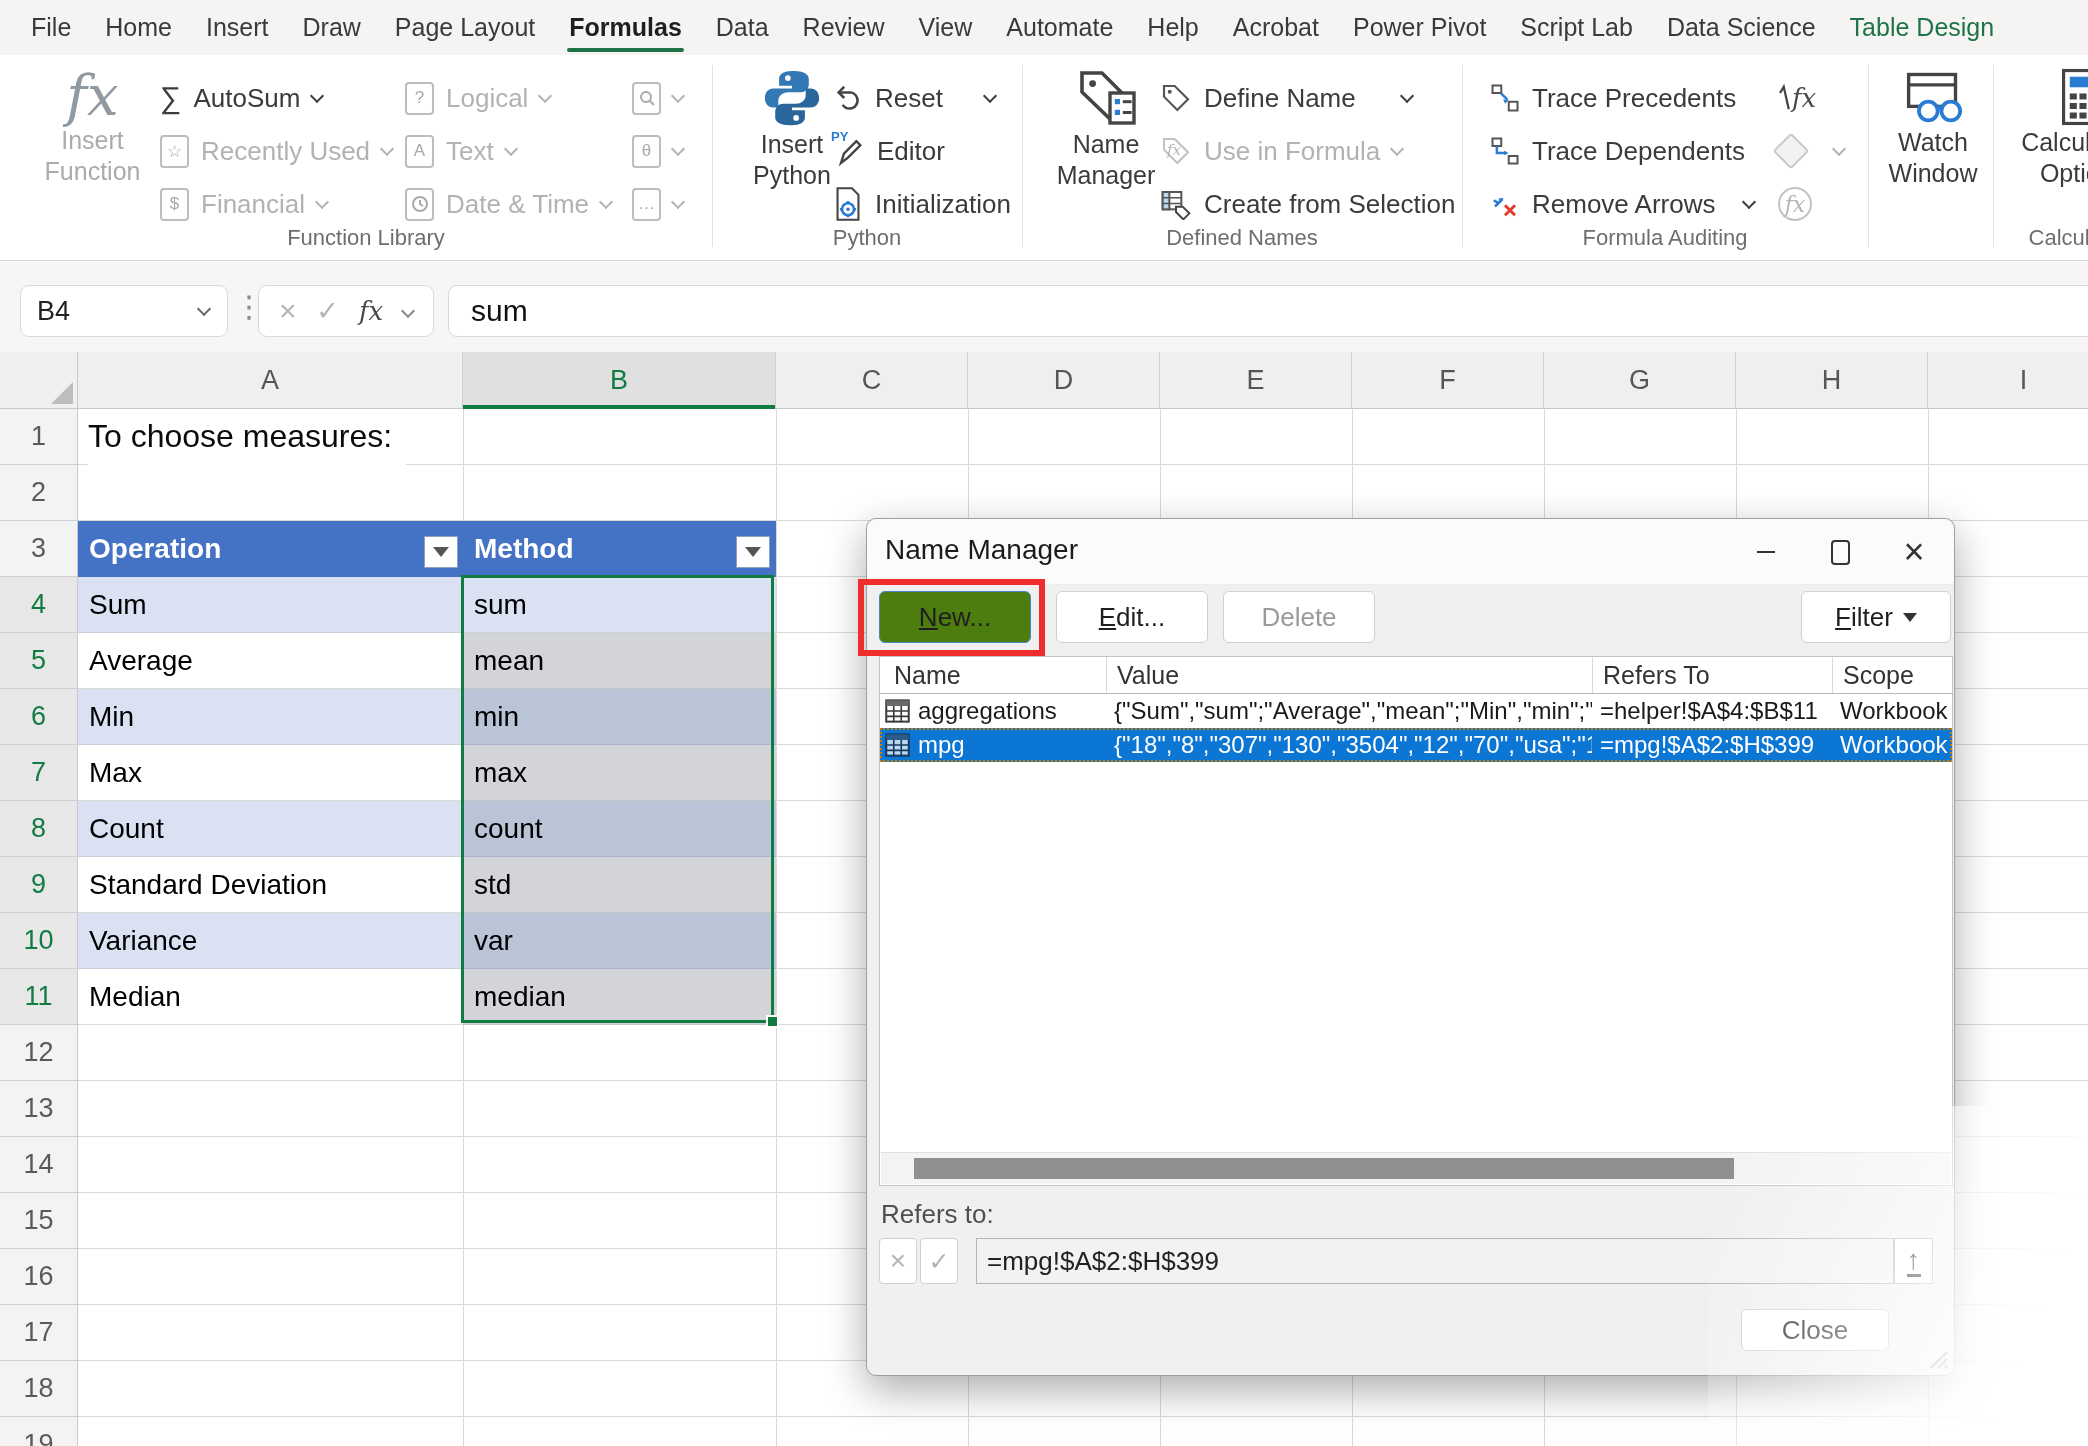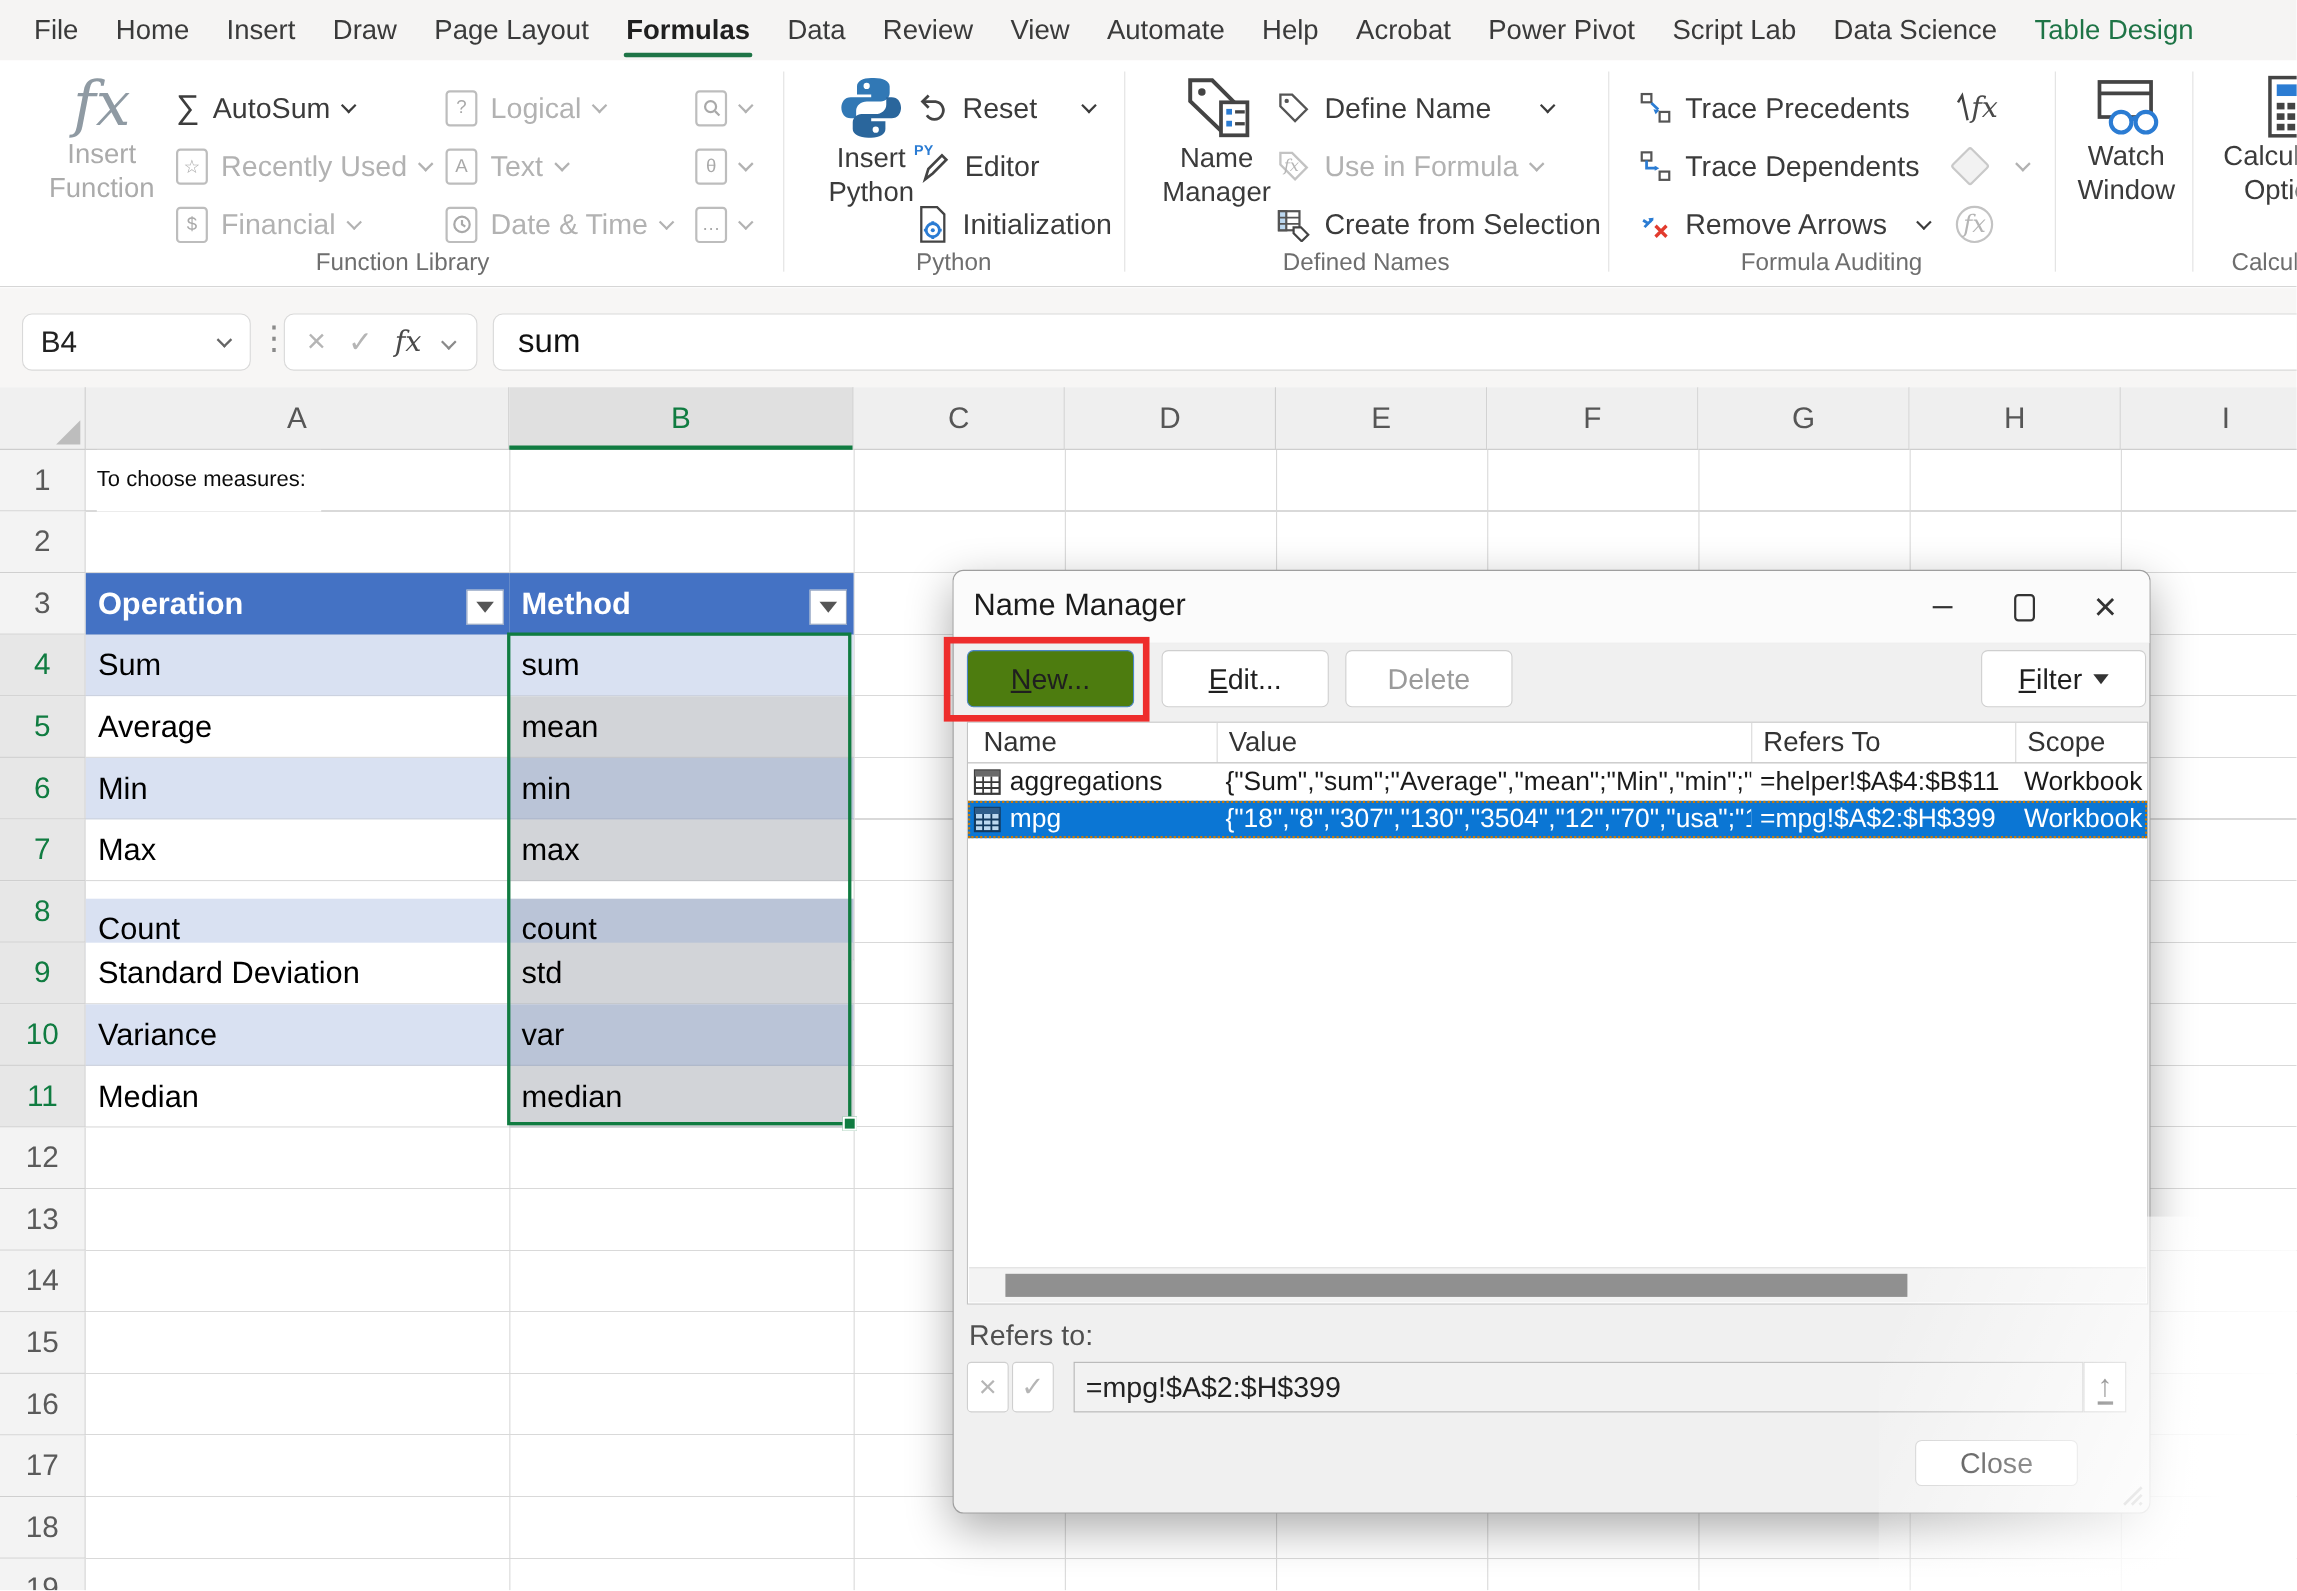--- a/index.html
+++ b/index.html
@@ -44,21 +44,21 @@
 .cornertri{position:absolute;right:4px;bottom:4px;width:0;height:0;border-left:22px solid transparent;border-bottom:22px solid #bdbdbd}
 .colhdrs{position:absolute;left:78px;top:352px;height:57px;display:flex}
 .chd{height:57px;border-right:1px solid #cfcfcf;border-bottom:1px solid #c9c9c9;background:#efefef;color:#565656;font-size:27px;display:flex;align-items:center;justify-content:center;position:relative}
 .chd.sel{background:#e0e0e0;color:#107C41}
 .colselbar{position:absolute;left:0;right:0;bottom:-1px;height:4px;background:#107C41}
 .rowhdrs{position:absolute;left:0;top:409px;width:78px;height:1037px;overflow:hidden}
 .rhd{width:78px;height:56px;border-bottom:1px solid #cfcfcf;border-right:1px solid #c9c9c9;background:#f3f3f3;color:#5a5a5a;font-size:27px;display:flex;align-items:center;justify-content:center}
 .rhd.sel{background:#e7e7e7;color:#107C41}
 .cells{position:absolute;left:78px;top:409px;width:2010px;height:1037px;background:repeating-linear-gradient(to bottom,#fff 0 55px,#d9d9d9 55px 56px)}
 .vline{position:absolute;top:0;bottom:0;width:1px;background:#d9d9d9}
-.a1text{position:absolute;left:88px;top:409px;height:56px;line-height:55px;font-size:20px;color:#0b0b0b;white-space:nowrap;background:#fff;padding-right:14px}
+.a1text{position:absolute;left:88px;top:409px;height:56px;line-height:55px;font-size:32px;color:#0b0b0b;white-space:nowrap;background:#fff;padding-right:14px}
 .thead{position:absolute;top:521px;height:56px;background:#4472C4;color:#fff;font-weight:700;font-size:28px;line-height:56px;padding-left:11px}
 .fbtn{position:absolute;width:34px;height:32px;background:#fff;border:1px solid #8ea0c0;display:flex;align-items:center;justify-content:center}
 .tri{width:0;height:0;border-left:8px solid transparent;border-right:8px solid transparent;border-top:10px solid #555}
 .tcell{position:absolute;top:0;height:56px;line-height:55px;font-size:28px;color:#000;padding-left:11px;border-bottom:1px solid #c9cfdb;overflow:hidden;white-space:nowrap}
 .cA0{background:#D9E1F2}.cA1{background:#fff;border-bottom-color:#dadada}
 .cBa{background:#D9E1F2}.cBb{background:#bac4d7;border-bottom-color:#aab4c8}.cBp{background:#d2d4d8;border-bottom-color:#c3c5c9}
 .selrect{position:absolute;left:541px;top:168px;width:313px;height:448px;border:3px solid #107C41;pointer-events:none}
 .handle{position:absolute;right:-8px;bottom:-8px;width:13px;height:13px;background:#107C41;border:2px solid #fff}
 
 
@@ -431,21 +431,21 @@
       <div class="tcell cBp" style="left:385px;width:313px">mean</div>
     </div>
     <div class="abs" style="top:112px;width:698px;height:56px">
       <div class="tcell cA0" style="left:0;width:385px">Min</div>
       <div class="tcell cBb" style="left:385px;width:313px">min</div>
     </div>
     <div class="abs" style="top:168px;width:698px;height:56px">
       <div class="tcell cA1" style="left:0;width:385px">Max</div>
       <div class="tcell cBp" style="left:385px;width:313px">max</div>
     </div>
-    <div class="abs" style="top:240px;width:698px;height:56px">
+    <div class="abs" style="top:224px;width:698px;height:56px">
       <div class="tcell cA0" style="left:0;width:385px">Count</div>
       <div class="tcell cBb" style="left:385px;width:313px">count</div>
     </div>
     <div class="abs" style="top:280px;width:698px;height:56px">
       <div class="tcell cA1" style="left:0;width:385px">Standard Deviation</div>
       <div class="tcell cBp" style="left:385px;width:313px">std</div>
     </div>
     <div class="abs" style="top:336px;width:698px;height:56px">
       <div class="tcell cA0" style="left:0;width:385px">Variance</div>
       <div class="tcell cBb" style="left:385px;width:313px">var</div>

